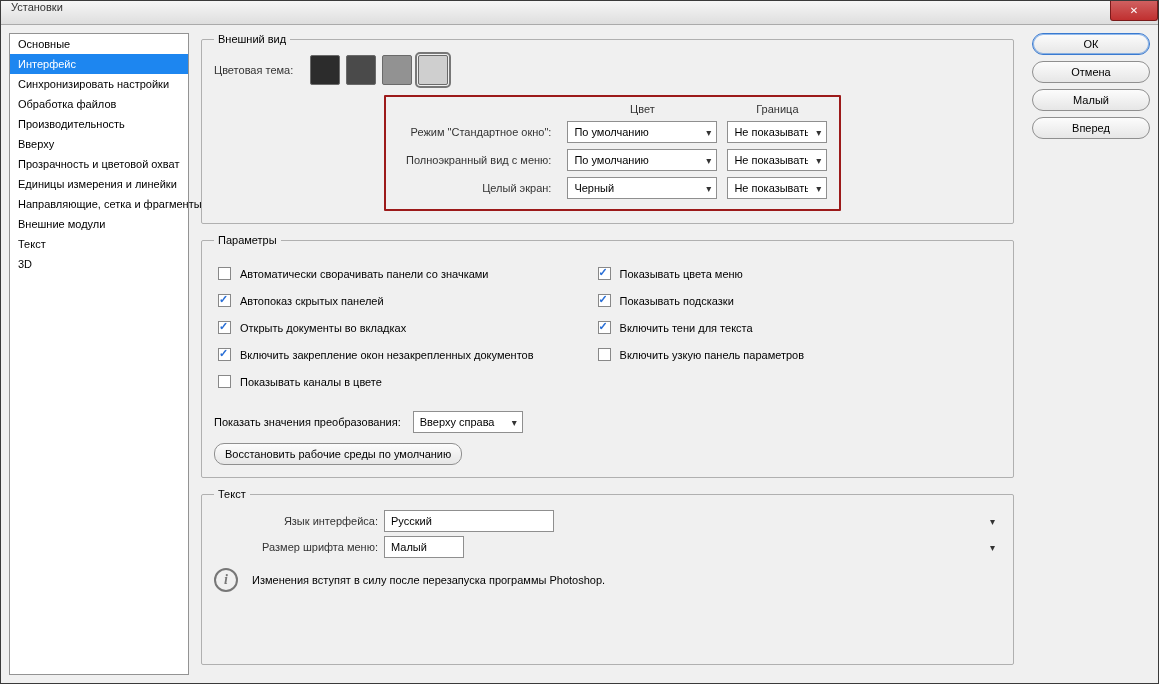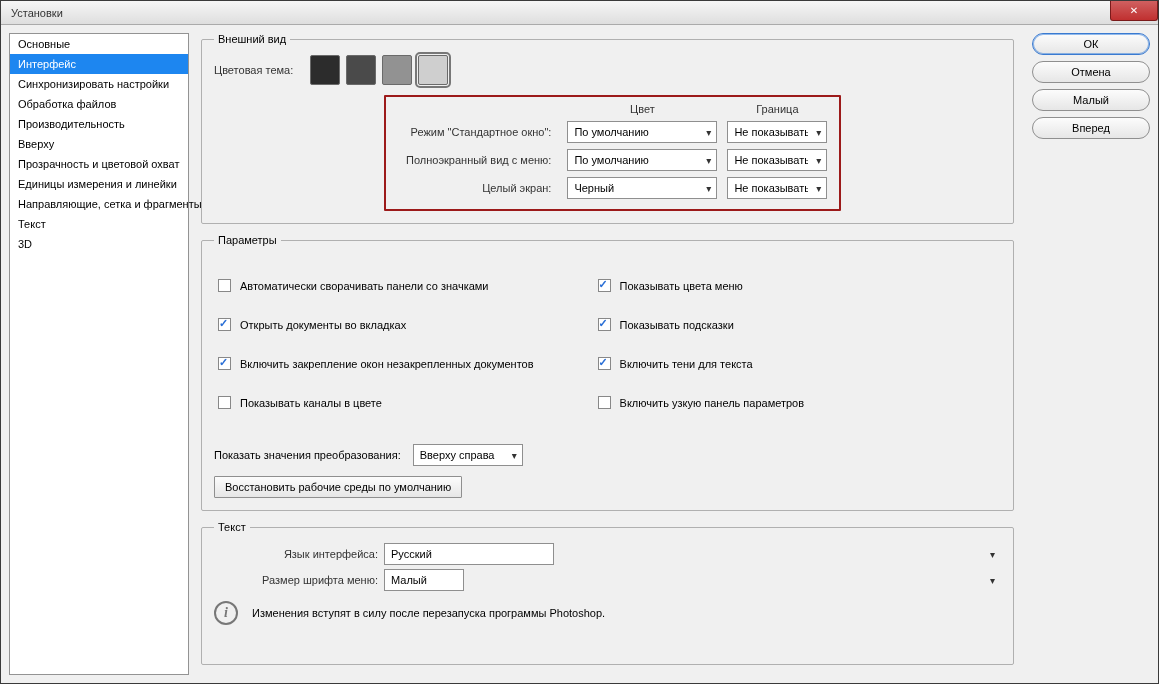--- a/index.html
+++ b/index.html
@@ -8,21 +8,21 @@
     width: 1159px; height: 684px;
     background: linear-gradient(#f0f0f0,#e0e0e0);
     border: 1px solid #3a3a3a;
     position: relative;
     display: flex; flex-direction: column;
   }
   .titlebar {
     height: 24px;
     background: linear-gradient(#f6f6f6,#dedede);
     border-bottom: 1px solid #aaa;
-    display: flex; align-items: center;
+    display: flex; align-items: flex-start;
     padding-left: 10px;
     color: #333;
     position: relative;
   }
   .titlebar .close {
     position: absolute; right: 0; top: 0;
     width: 48px; height: 20px;
     background: linear-gradient(#d06060,#c03030);
     border: 1px solid #7a1a1a;
     border-top: none;
@@ -103,21 +103,21 @@
     position: absolute; right: 6px; top: 50%; transform: translateY(-50%);
     font-size: 10px; color: #333; pointer-events: none;
   }
   .redbox {
     border: 2px solid #9c1a1a;
     border-radius: 1px;
     padding: 6px 12px 10px 20px;
   }
   .app-grid { display: grid; grid-template-columns: auto 150px 100px; column-gap: 10px; row-gap: 6px; align-items: center; }
   .col-head { text-align: center; color: #333; }
-  .check-row { display: flex; align-items: center; gap: 6px; margin: 20px 0; }
+  .check-row { display: flex; align-items: center; gap: 6px; margin: 8px 0; }
   input[type=checkbox] {
     width: 13px; height: 13px;
     appearance: none;
     border: 1px solid #888;
     background: #fff;
     position: relative;
   }
   input[type=checkbox]:checked::after {
     content: "✓";
     position: absolute;
@@ -129,21 +129,21 @@
     width: 24px; height: 24px;
     border: 2px solid #777; border-radius: 50%;
     display: flex; align-items: center; justify-content: center;
     color: #777; font-family: Georgia, serif; font-style: italic; font-weight: bold;
     font-size: 14px;
   }
   .restore-btn {
     display: inline-flex; align-items: center; justify-content: center;
     height: 22px; padding: 0 10px;
     background: linear-gradient(#fcfcfc,#e6e6e6);
-    border: 1px solid #8f8f8f; border-radius: 1px;
+    border: 1px solid #8f8f8f; border-radius: 10px;
     cursor: default;
   }
 </style>
 </head>
 <body>
 
 <div class="window">
   <div class="titlebar">
     <span>Установки</span>
     <div class="close">
@@ -155,20 +155,21 @@
     <div class="sidebar">
       <div class="sidebar-item">Основные</div>
       <div class="sidebar-item selected">Интерфейс</div>
       <div class="sidebar-item">Синхронизировать настройки</div>
       <div class="sidebar-item">Обработка файлов</div>
       <div class="sidebar-item">Производительность</div>
       <div class="sidebar-item">Вверху</div>
       <div class="sidebar-item">Прозрачность и цветовой охват</div>
       <div class="sidebar-item">Единицы измерения и линейки</div>
       <div class="sidebar-item">Направляющие, сетка и фрагменты</div>
+      <div class="sidebar-item">Внешние модули</div>
       <div class="sidebar-item">Текст</div>
       <div class="sidebar-item">3D</div>
     </div>
 
     <div class="main">
 
       <fieldset>
         <legend>Внешний вид</legend>
 
         <div class="swatch-row">
@@ -206,20 +207,24 @@
       <fieldset>
         <legend>Параметры</legend>
         <div class="two-col">
           <div>
             <div class="check-row">
                 <input type="checkbox" style="">
                 <span>Автоматически сворачивать панели со значками</span>
               </div>
             <div class="check-row">
                 <input type="checkbox" checked="" style="">
+                <span>Автопоказ скрытых панелей</span>
+              </div>
+            <div class="check-row">
+                <input type="checkbox" checked="" style="">
                 <span>Открыть документы во вкладках</span>
               </div>
             <div class="check-row">
                 <input type="checkbox" checked="" style="">
                 <span>Включить закрепление окон незакрепленных документов</span>
               </div>
             <div class="check-row">
                 <input type="checkbox" style="">
                 <span>Показывать каналы в цвете</span>
               </div>

